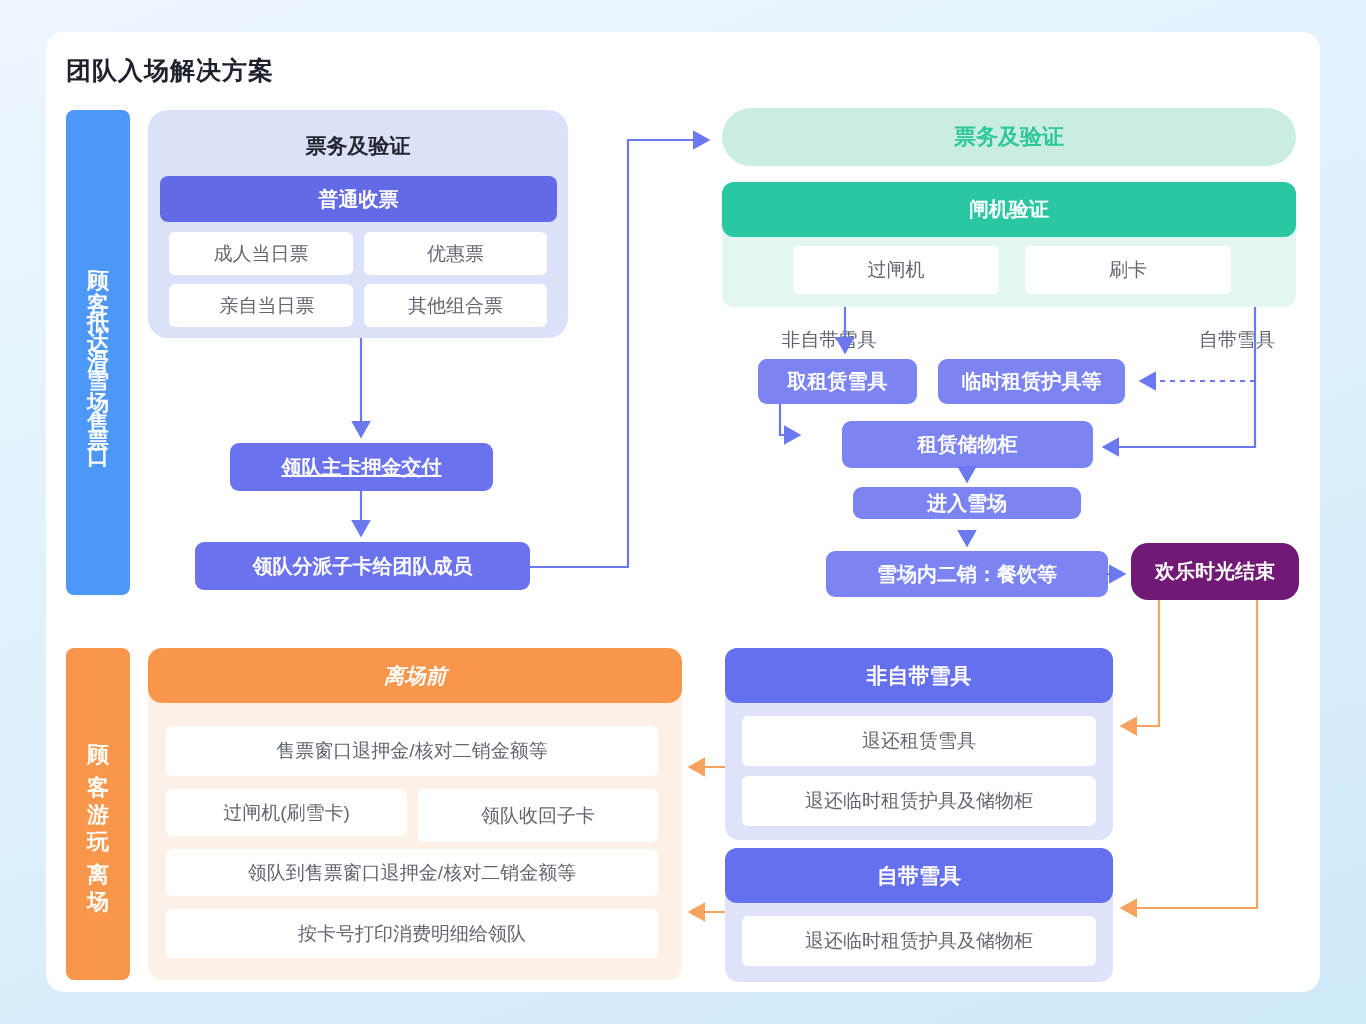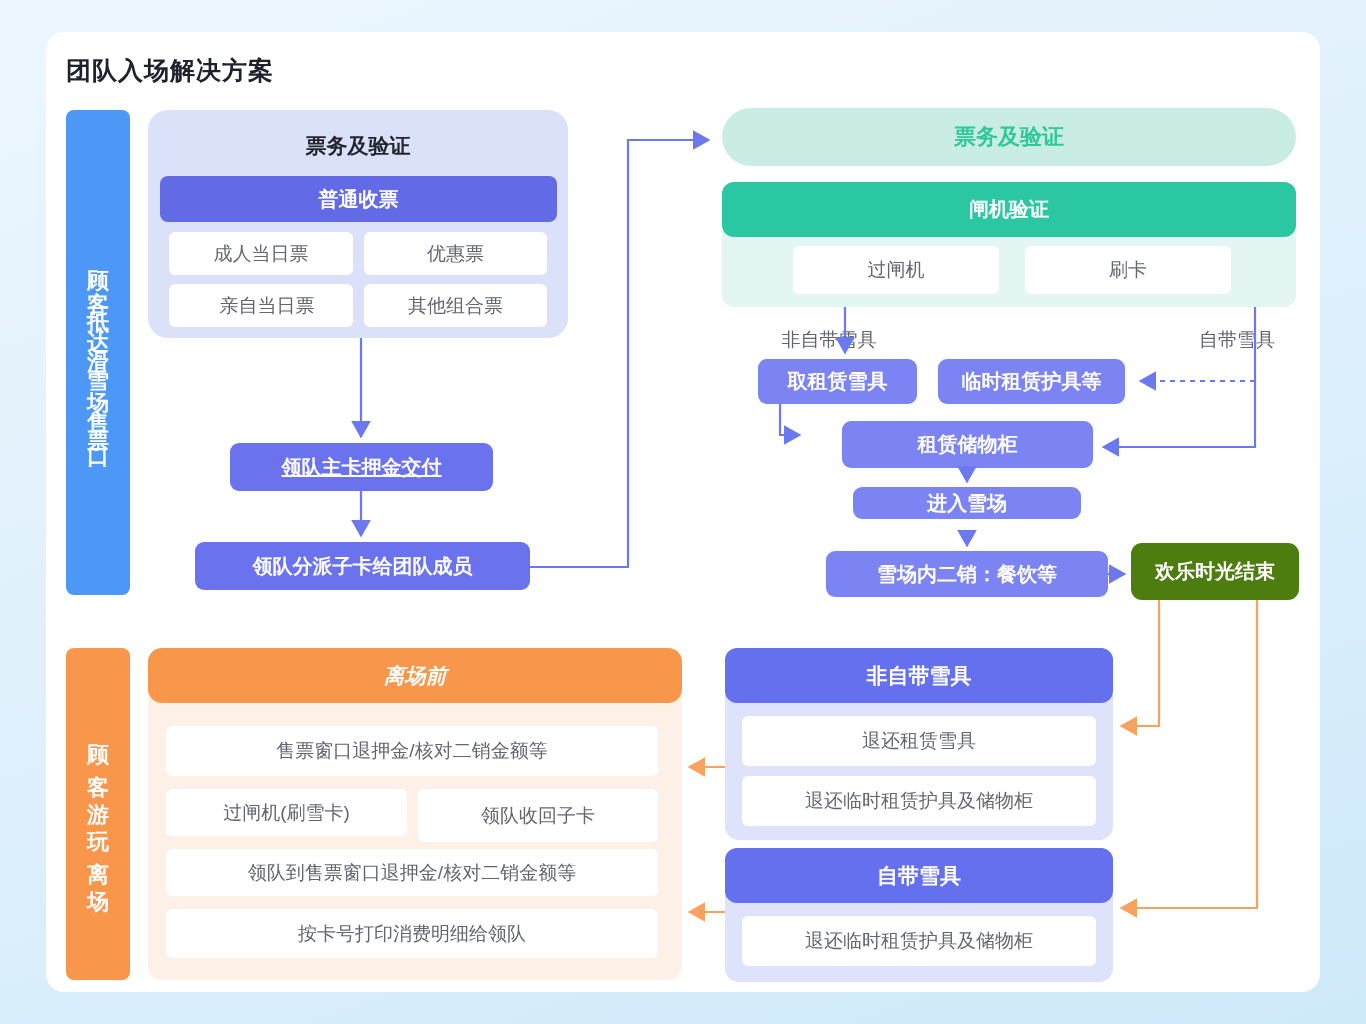--- a/index.html
+++ b/index.html
@@ -42,21 +42,21 @@
   .white-box{
     background:#FFFFFF; border-radius:6px; color:#61666F; font-size:19px;
     display:flex; align-items:center; justify-content:center;
   }
   .node{
     border-radius:9px; color:#fff; font-size:20px; font-weight:bold;
     display:flex; align-items:center; justify-content:center;
   }
   .node-mid{ background:#6A72EE; }
   .node-light{ background:#7B84F2; }
-  .node-orange{ background:#4d7c0f; border-radius:11px; }
+  .node-orange{ background:#701a75; border-radius:17px; }
   .pill-green{
     left:722px; top:108px; width:574px; height:58px; background:#C9EDE2;
     border-radius:29px; color:#30C89B; font-size:22px; font-weight:bold;
     display:flex; align-items:center; justify-content:center;
   }
   .panel-green{ left:722px; top:182px; width:574px; height:125px;
     background:#E4F6F1; border-radius:12px; }
   .hdr-teal{ left:722px; top:182px; width:574px; height:55px;
     background:#2BC6A2; border-radius:12px; color:#fff; font-size:20px; font-weight:bold;
     display:flex; align-items:center; justify-content:center; }

